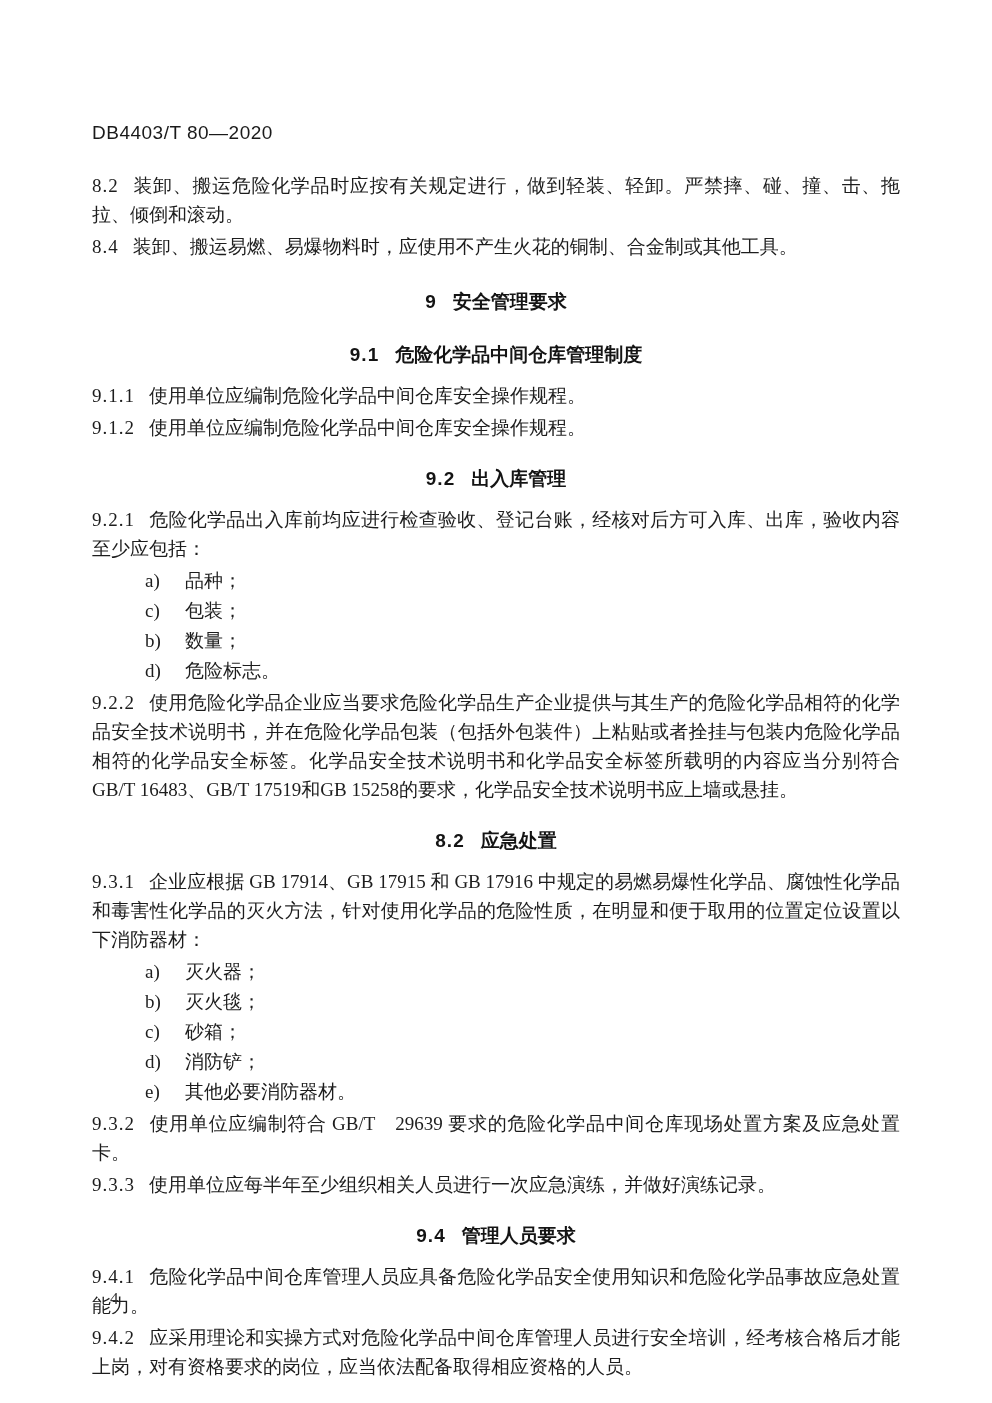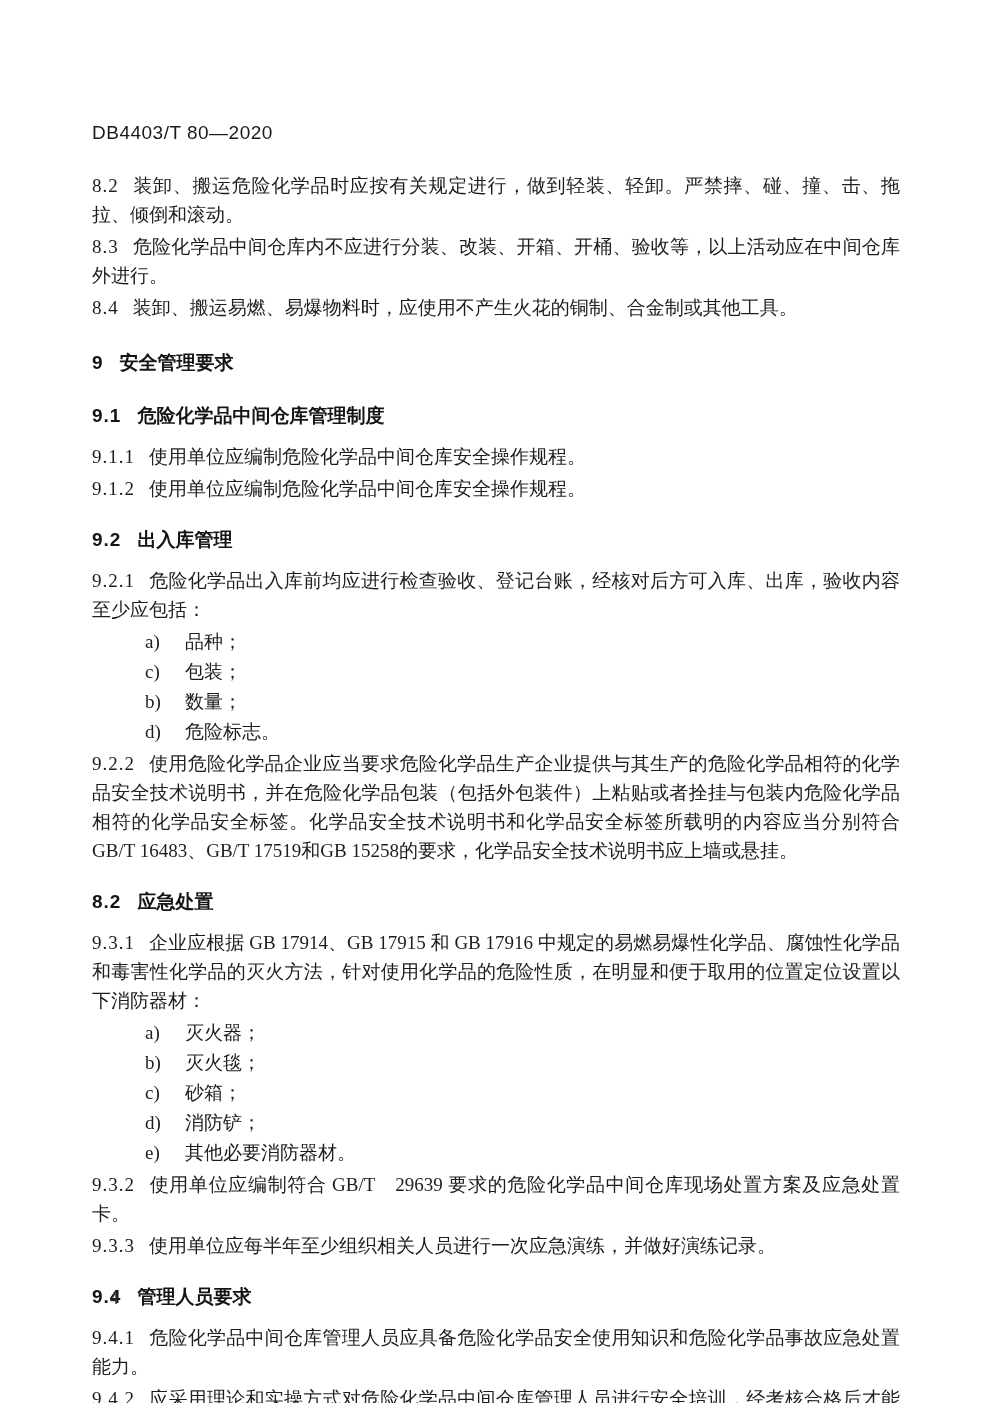--- a/index.html
+++ b/index.html
@@ -31,20 +31,21 @@
     letter-spacing: 1px;
     margin-right: 14px;
     white-space: nowrap;
   }
   .h1, .h2 {
     font-family: "Liberation Sans", "DejaVu Sans", sans-serif;
     font-size: 19px;
     font-weight: bold;
     color: #141414;
     margin: 0;
+    text-align: center;
   }
   .h1 { margin: 26px 0 24px 0; }
   .h2 { margin: 22px 0 12px 0; }
   .h1 .num, .h2 .num { margin-right: 16px; letter-spacing: 1px; }
   .list { margin: 0 0 3px 0; }
   .list-item { margin: 0 0 1px 0; padding-left: 53px; }
   .li-label {
     display: inline-block;
     width: 40px;
     font-family: "Liberation Serif", "DejaVu Serif", serif;
@@ -62,23 +63,20 @@
 <body>
 
 <div class="page">
 
   <div class="doc-header">DB4403/T 80—2020</div>
 
   <p class="clause">
     <span class="num">8.2</span><span class="txt">装卸、搬运危险化学品时应按有关规定进行，做到轻装、轻卸。严禁摔、碰、撞、击、拖拉、倾倒和滚动。</span>
   </p>
 
-  <p class="clause">
-    <span class="num">8.3</span><span class="txt">危险化学品中间仓库内不应进行分装、改装、开箱、开桶、验收等，以上活动应在中间仓库外进行。</span>
-  </p>
 
   <p class="clause">
     <span class="num">8.4</span><span class="txt">装卸、搬运易燃、易爆物料时，应使用不产生火花的铜制、合金制或其他工具。</span>
   </p>
 
   <h2 class="h1">
     <span class="num">9</span><span>安全管理要求</span>
   </h2>
 
   <h3 class="h2">

